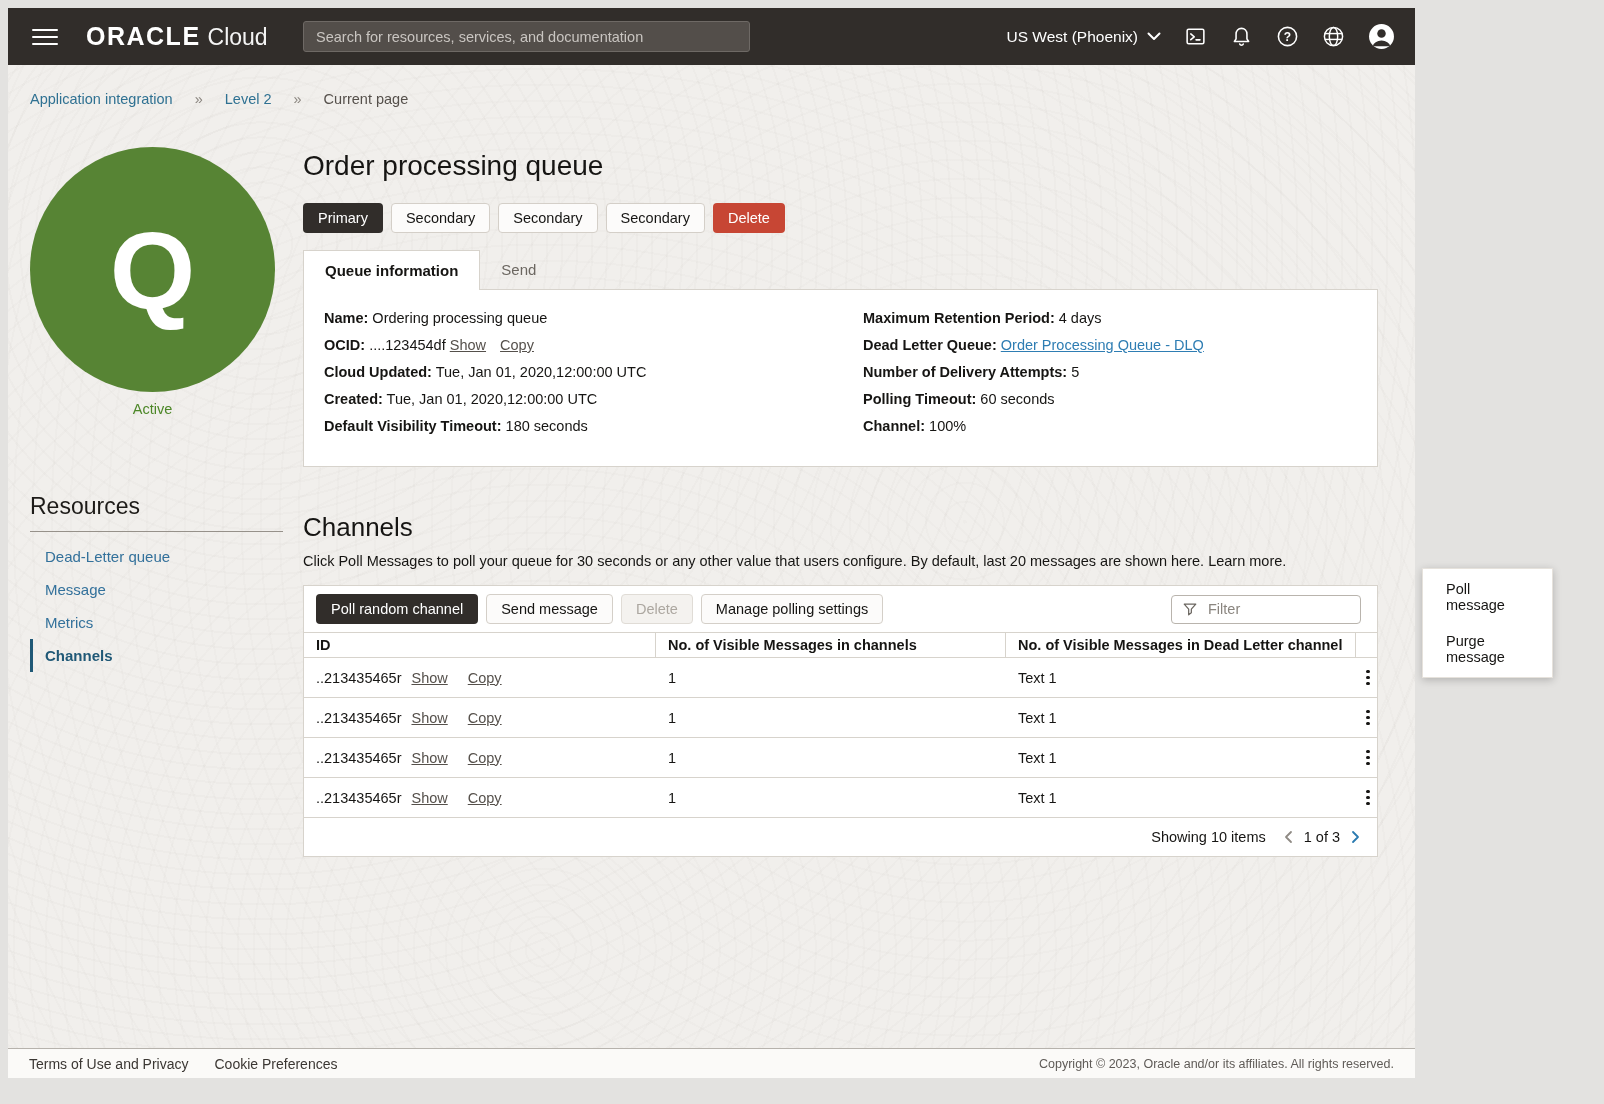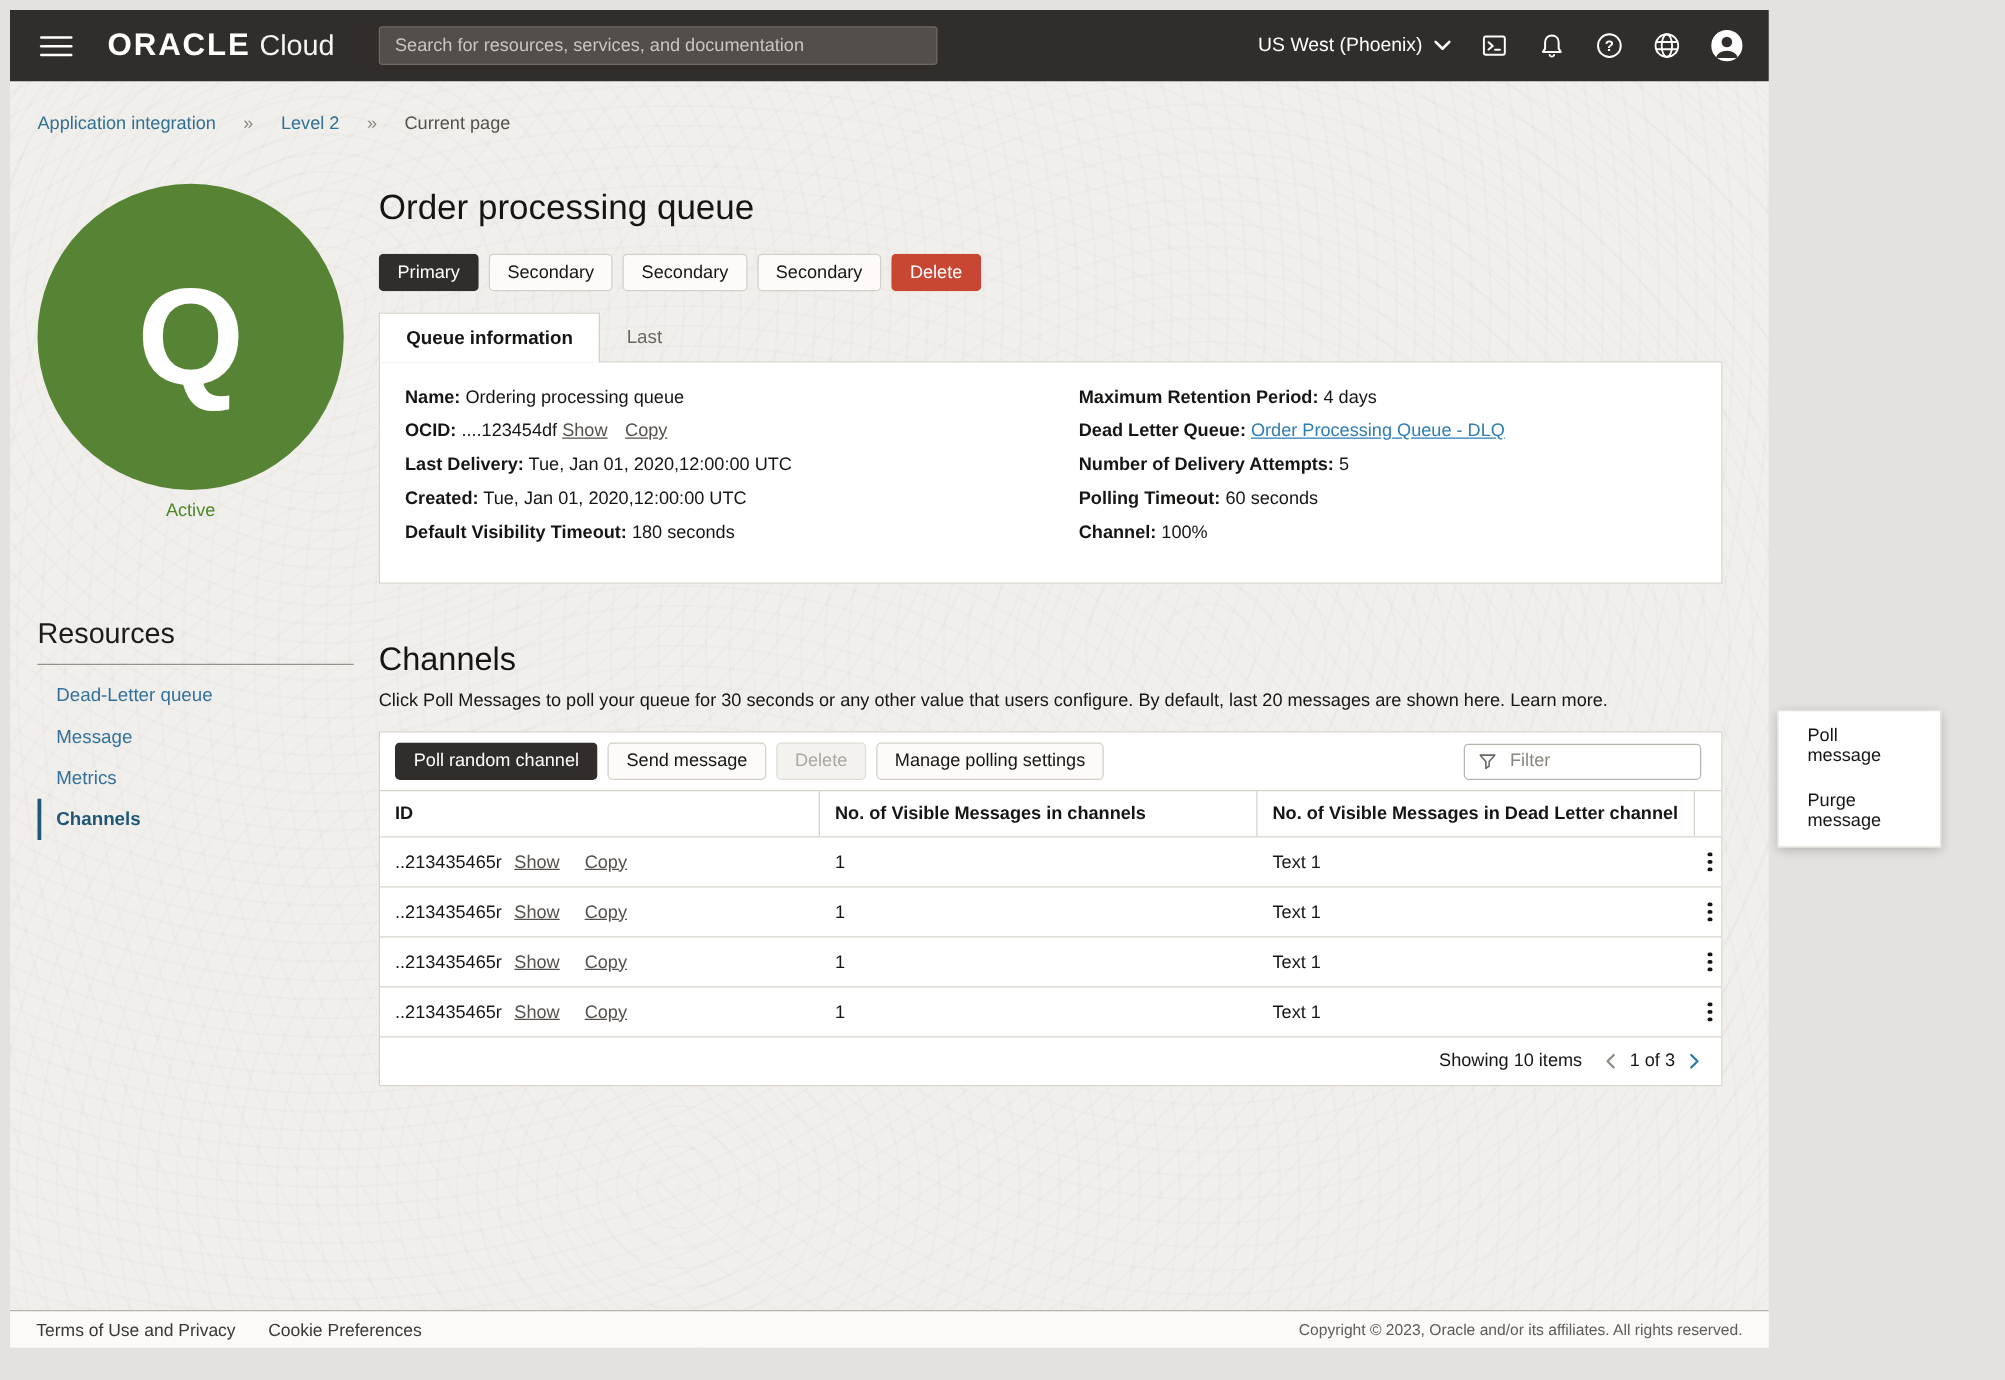--- a/index.html
+++ b/index.html
@@ -87,21 +87,21 @@
 
   
   .table-card { margin-top:16px; background:#fff; border:1px solid #d7d3cc; }
   .card-toolbar { display:flex; align-items:center; gap:8px; padding:8px 16px 8px 12px; }
   .filter-box { margin-left:auto; width:190px; height:29px; border:1px solid #b9b4ad; border-radius:4px;
     display:flex; align-items:center; gap:8px; padding:0 10px; background:#fff; }
   .filter-box input { border:none; outline:none; width:100%; font-size:14.5px; font-family:inherit; background:transparent; color:#0c4a6e; }
   .filter-box input::placeholder { color:#8a857f; }
 
   .thead, .trow { display:grid; grid-template-columns:352px 350px 350px 1fr; align-items:center; }
-  .thead { border-top:1px solid #d7d3cc; border-bottom:1px solid #d7d3cc; height:38px; align-items:stretch; }
+  .thead { border-top:1px solid #d7d3cc; border-bottom:1px solid #d7d3cc; height:26px; align-items:stretch; }
   .th { display:flex; align-items:center; padding-left:12px; font-size:14.5px; font-weight:700; border-right:1px solid #d7d3cc; }
   .th.last { border-right:none; }
   .trow { height:40px; border-bottom:1px solid #d7d3cc; font-size:14.5px; }
   .td { padding-left:12px; }
   .td-id { display:flex; gap:10px; align-items:center; }
   .kebab { display:flex; flex-direction:column; gap:2.5px; align-items:center; justify-content:center;
     margin:0 auto; padding:6px 10px; cursor:pointer; background:none; border:none; }
   .kebab .dot { width:3.5px; height:3.5px; border-radius:50%; background:#161513; }
 
   .pagination { display:flex; align-items:center; justify-content:flex-end; gap:15px; height:38px; padding-right:14px; font-size:14.5px; }
@@ -219,37 +219,37 @@
     <div class="actions">
       <button class="btn btn-dark">Primary</button>
       <button class="btn btn-secondary">Secondary</button>
       <button class="btn btn-secondary">Secondary</button>
       <button class="btn btn-secondary">Secondary</button>
       <button class="btn btn-danger">Delete</button>
     </div>
 
     <div class="tabs">
       <div class="tab active">Queue information</div>
-      <div class="tab inactive">Last</div>
+      <div class="tab inactive">Send</div>
     </div>
 
     <section class="info-panel">
       <div>
         <div class="field">
           <b>Name:</b>
           <span>Ordering processing queue</span>
         </div>
         <div class="field">
           <b>OCID:</b>
           <span>....123454df</span>
           <a class="link-gray">Show</a>
           <a class="link-gray">Copy</a>
         </div>
         <div class="field">
-          <b>Last Delivery:</b>
+          <b>Cloud Updated:</b>
           <span>Tue, Jan 01, 2020,12:00:00 UTC</span>
         </div>
         <div class="field">
           <b>Created:</b>
           <span>Tue, Jan 01, 2020,12:00:00 UTC</span>
         </div>
         <div class="field">
           <b>Default Visibility Timeout:</b>
           <span>180 seconds</span>
         </div>

